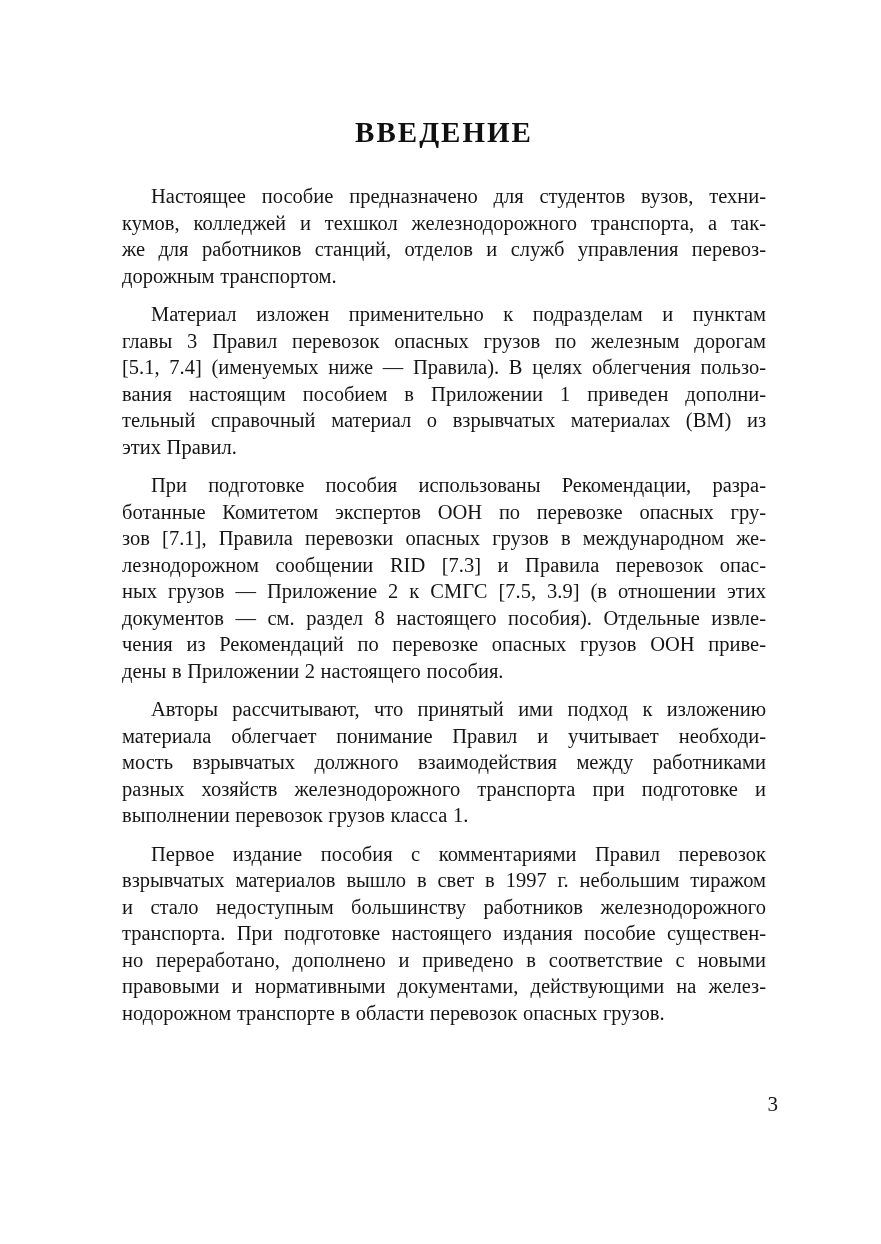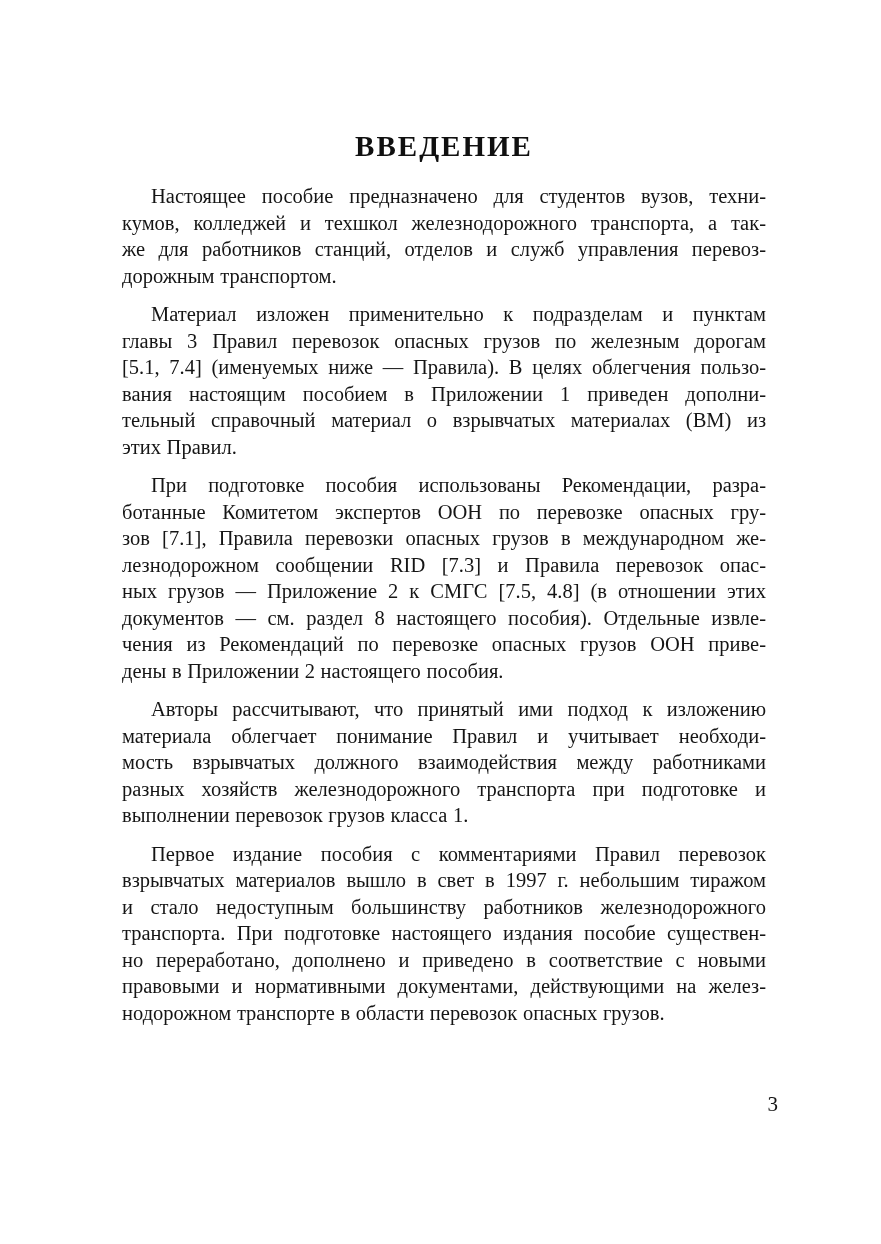--- a/index.html
+++ b/index.html
@@ -12,21 +12,21 @@
     position: relative;
     width: 881px;
     height: 1244px;
     background: #ffffff;
     font-family: "Liberation Serif", "DejaVu Serif", serif;
     color: #151515;
     overflow: hidden;
   }
   .title {
     position: absolute;
-    top: 130px;
+    top: 116px;
     left: 110px;
     width: 668px;
     margin: 0;
     text-align: center;
     font-size: 29px;
     font-weight: bold;
     letter-spacing: 2px;
     color: #101010;
   }
   .body-text {
@@ -74,21 +74,21 @@
         <div class="line">[5.1, 7.4] (именуемых ниже — Правила). В целях облегчения пользо-</div>
         <div class="line">вания настоящим пособием в Приложении 1 приведен дополни-</div>
         <div class="line">тельный справочный материал о взрывчатых материалах (ВМ) из</div>
         <div class="line para-end">этих Правил.</div>
       </div>
       <div class="paragraph">
         <div class="line para-start">При  подготовке пособия использованы Рекомендации, разра-</div>
         <div class="line">ботанные Комитетом экспертов ООН по перевозке опасных гру-</div>
         <div class="line">зов [7.1], Правила перевозки опасных грузов в международном же-</div>
         <div class="line">лезнодорожном сообщении RID [7.3] и Правила перевозок опас-</div>
-        <div class="line">ных грузов — Приложение 2 к СМГС [7.5, 4.8] (в отношении этих</div>
+        <div class="line">ных грузов — Приложение 2 к СМГС [7.5, 3.9] (в отношении этих</div>
         <div class="line">документов — см. раздел 8 настоящего пособия). Отдельные извле-</div>
         <div class="line">чения из Рекомендаций по перевозке  опасных грузов ООН приве-</div>
         <div class="line para-end">дены в Приложении 2 настоящего пособия.</div>
       </div>
       <div class="paragraph">
         <div class="line para-start">Авторы рассчитывают, что принятый ими подход к изложению</div>
         <div class="line">материала облегчает понимание Правил и учитывает необходи-</div>
         <div class="line">мость взрывчатых должного взаимодействия между работниками</div>
         <div class="line">разных хозяйств железнодорожного транспорта при подготовке и</div>
         <div class="line para-end">выполнении перевозок грузов класса 1.</div>

